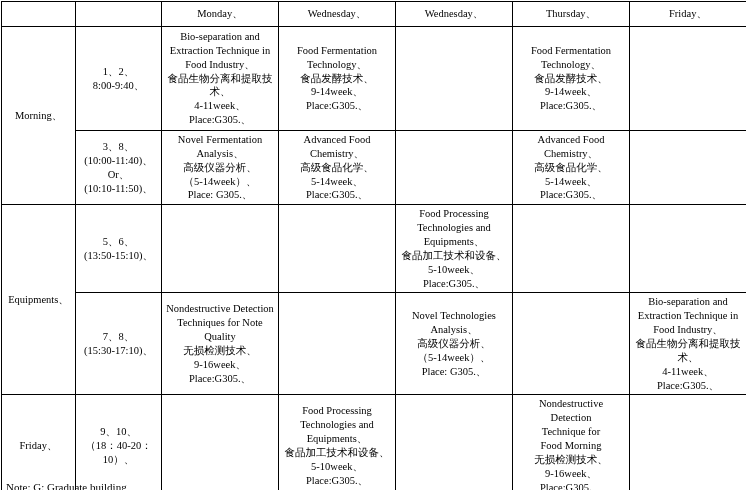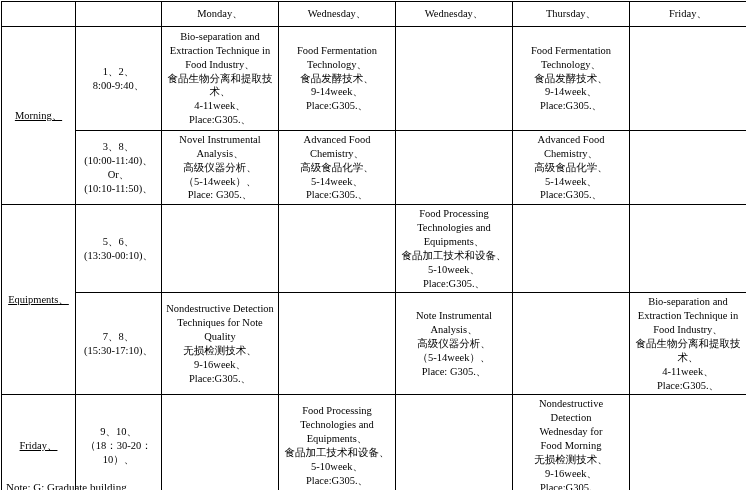--- a/index.html
+++ b/index.html
@@ -38,21 +38,20 @@
   col.c-period { width: 74px; }
   col.c-slot   { width: 86px; }
   col.c-day    { width: 117px; }
   th.dayhead {
     height: 20px;
     font-size: 11px;
     font-family: "Liberation Serif", serif;
   }
   td.periodcell {
     font-size: 11px;
-    text-decoration: underline;
   }
   td.slotcell {
     font-size: 10.5px;
   }
   td.coursecell {
     font-size: 10.5px;
   }
   .ln { display: block; }
   .row-a { height: 104px; }
   .row-b { height: 72px; }
@@ -131,21 +130,21 @@
           <td class="coursecell empty"></td>
         </tr>
         <tr class="row-b">
           <td class="slotcell">
             <span class="ln">3、8、</span>
             <span class="ln">(10:00-11:40)、</span>
             <span class="ln">Or、</span>
             <span class="ln">(10:10-11:50)、</span>
           </td>
           <td class="coursecell">
-            <span class="ln">Novel Instrumental Analysis、</span>
+            <span class="ln">Novel Fermentation Analysis、</span>
             <span class="ln">高级仪器分析、</span>
             <span class="ln">（5-14week）、</span>
             <span class="ln">Place: G305.、</span>
           </td>
           <td class="coursecell">
             <span class="ln">Advanced Food</span>
             <span class="ln">Chemistry、</span>
             <span class="ln">高级食品化学、</span>
             <span class="ln">5-14week、</span>
             <span class="ln">Place:G305.、</span>
@@ -159,21 +158,21 @@
             <span class="ln">Place:G305.、</span>
           </td>
           <td class="coursecell empty"></td>
         </tr>
         <tr class="row-c">
           <td class="periodcell" rowspan="2">
             <span class="ln">Equipments、</span>
           </td>
           <td class="slotcell">
             <span class="ln">5、6、</span>
-            <span class="ln">(13:30-00:10)、</span>
+            <span class="ln">(13:50-15:10)、</span>
           </td>
           <td class="coursecell empty"></td>
           <td class="coursecell empty"></td>
           <td class="coursecell">
             <span class="ln">Food Processing</span>
             <span class="ln">Technologies and</span>
             <span class="ln">Equipments、</span>
             <span class="ln">食品加工技术和设备、</span>
             <span class="ln">5-10week、</span>
             <span class="ln">Place:G305.、</span>
@@ -188,21 +187,21 @@
           </td>
           <td class="coursecell">
             <span class="ln">Nondestructive Detection</span>
             <span class="ln">Techniques for Note Quality</span>
             <span class="ln">无损检测技术、</span>
             <span class="ln">9-16week、</span>
             <span class="ln">Place:G305.、</span>
           </td>
           <td class="coursecell empty"></td>
           <td class="coursecell">
-            <span class="ln">Note Instrumental</span>
+            <span class="ln">Novel Technologies</span>
             <span class="ln">Analysis、</span>
             <span class="ln">高级仪器分析、</span>
             <span class="ln">（5-14week）、</span>
             <span class="ln">Place: G305.、</span>
           </td>
           <td class="coursecell empty"></td>
           <td class="coursecell">
             <span class="ln">Bio-separation and</span>
             <span class="ln">Extraction Technique in</span>
             <span class="ln">Food Industry、</span>
@@ -210,37 +209,37 @@
             <span class="ln">4-11week、</span>
             <span class="ln">Place:G305.、</span>
           </td>
         </tr>
         <tr class="row-e">
           <td class="periodcell">
             <span class="ln">Friday、</span>
           </td>
           <td class="slotcell">
             <span class="ln">9、10、</span>
-            <span class="ln">（18：30-20：</span>
+            <span class="ln">（18：40-20：</span>
             <span class="ln">10）、</span>
           </td>
           <td class="coursecell empty"></td>
           <td class="coursecell">
             <span class="ln">Food Processing</span>
             <span class="ln">Technologies and</span>
             <span class="ln">Equipments、</span>
             <span class="ln">食品加工技术和设备、</span>
             <span class="ln">5-10week、</span>
             <span class="ln">Place:G305.、</span>
           </td>
           <td class="coursecell empty"></td>
           <td class="coursecell">
             <span class="ln">Nondestructive</span>
             <span class="ln">Detection</span>
-            <span class="ln">Wednesday for</span>
+            <span class="ln">Technique for</span>
             <span class="ln">Food Morning</span>
             <span class="ln">无损检测技术、</span>
             <span class="ln">9-16week、</span>
             <span class="ln">Place:G305.、</span>
           </td>
           <td class="coursecell empty"></td>
         </tr>
       </tbody>
   </table>
   <div class="footer-note">Note: G: Graduate building</div>

